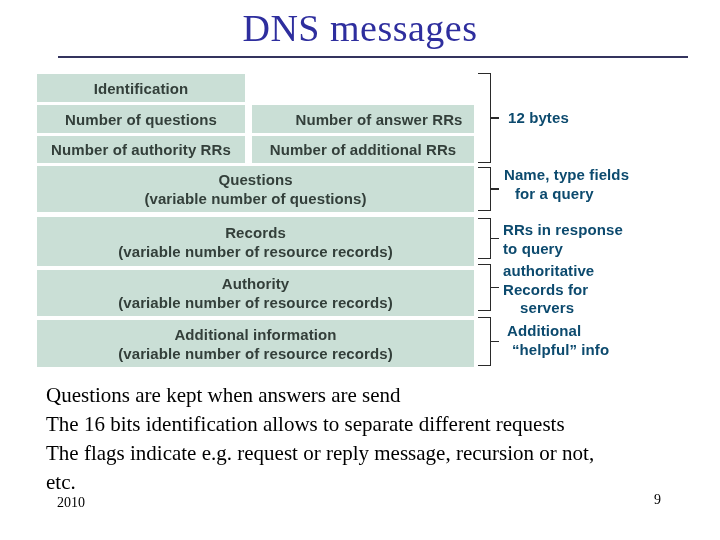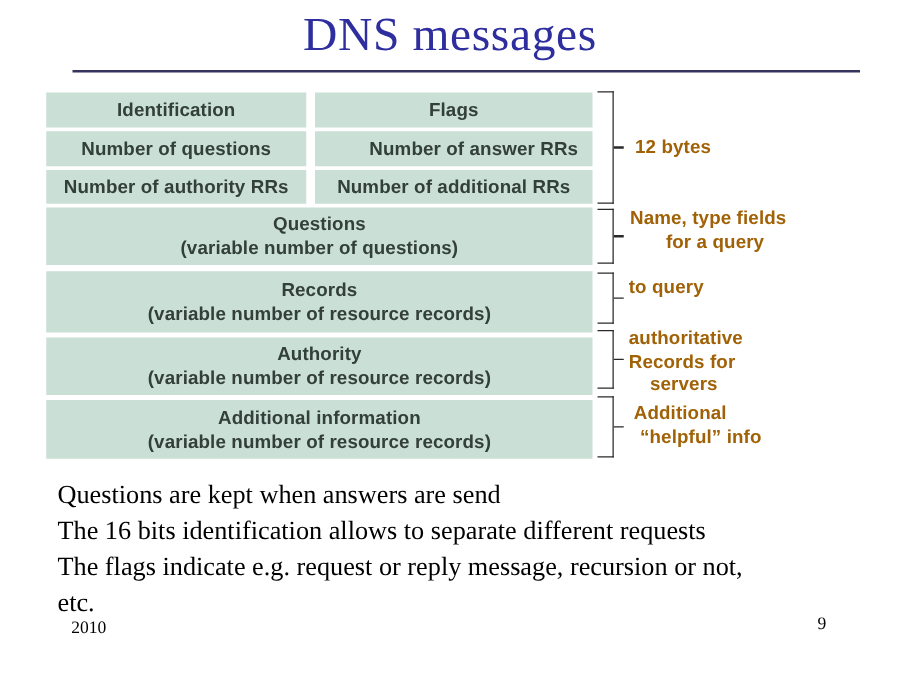--- a/index.html
+++ b/index.html
@@ -44,30 +44,30 @@
   .bracket::after{
     content:"";position:absolute;right:-9px;top:50%;margin-top:-1px;
     width:8px;height:1.6px;background:var(--bracket-color,#2a2a2a);
   }
   .b1{top:73px;height:90px;}
   .b2{top:167px;height:44px;}
   .b3{top:218px;height:41px;}
   .b4{top:264px;height:47px;}
   .b5{top:317px;height:49px;}
   .annotation{
-    position:absolute;font-size:15px;line-height:18.5px;color:#a16207;
+    position:absolute;font-size:15px;line-height:18.5px;color:#0c4a6e;
     font-weight:700;letter-spacing:0.1px;white-space:nowrap;
   }
   .a1{left:508px;top:109px;}
   .a2{left:504px;top:166px;}
   .a3{left:503px;top:221px;}
   .a4{left:503px;top:262px;}
   .a5{left:507px;top:322px;}
   .ind-s{padding-left:5px;}
-  .ind-m{padding-left:11px;text-align:center;}
+  .ind-m{padding-left:11px;}
   .ind-l{padding-left:17px;}
   .notes{
     position:absolute;left:46px;top:381px;width:660px;
     font-family:"Liberation Serif",serif;font-size:21px;line-height:29px;
     color:var(--note-color,#000000);
   }
   .footer-year{
     position:absolute;left:57px;top:495px;
     font-family:"Liberation Serif",serif;font-size:14px;color:#000;
   }
@@ -78,21 +78,20 @@
 </style>
 </head>
 <body>
 
 <div class="slide">
 
   <div class="slide-title">DNS messages</div>
   <div class="title-rule"></div>
 
   <div class="cell r1l">Identification</div>
-  <div class="cell r1r">Flags</div>
   <div class="cell r2l">Number of questions</div>
   <div class="cell r2r">Number of answer RRs</div>
   <div class="cell r3l">Number of authority RRs</div>
   <div class="cell r3r">Number of additional RRs</div>
 
   <div class="cell r4">
     <div>Questions</div>
     <div class="sub">(variable number of questions)</div>
   </div>
   <div class="cell r5">
@@ -115,20 +114,21 @@
   <div class="bracket b5"></div>
 
   <div class="annotation a1">
     <div>12 bytes</div>
   </div>
   <div class="annotation a2">
     <div>Name, type fields</div>
     <div class="ind-m">for a query</div>
   </div>
   <div class="annotation a3">
+    <div>RRs in response</div>
     <div>to query</div>
   </div>
   <div class="annotation a4">
     <div>authoritative</div>
     <div>Records for</div>
     <div class="ind-l">servers</div>
   </div>
   <div class="annotation a5">
     <div>Additional</div>
     <div class="ind-s">“helpful” info</div>

